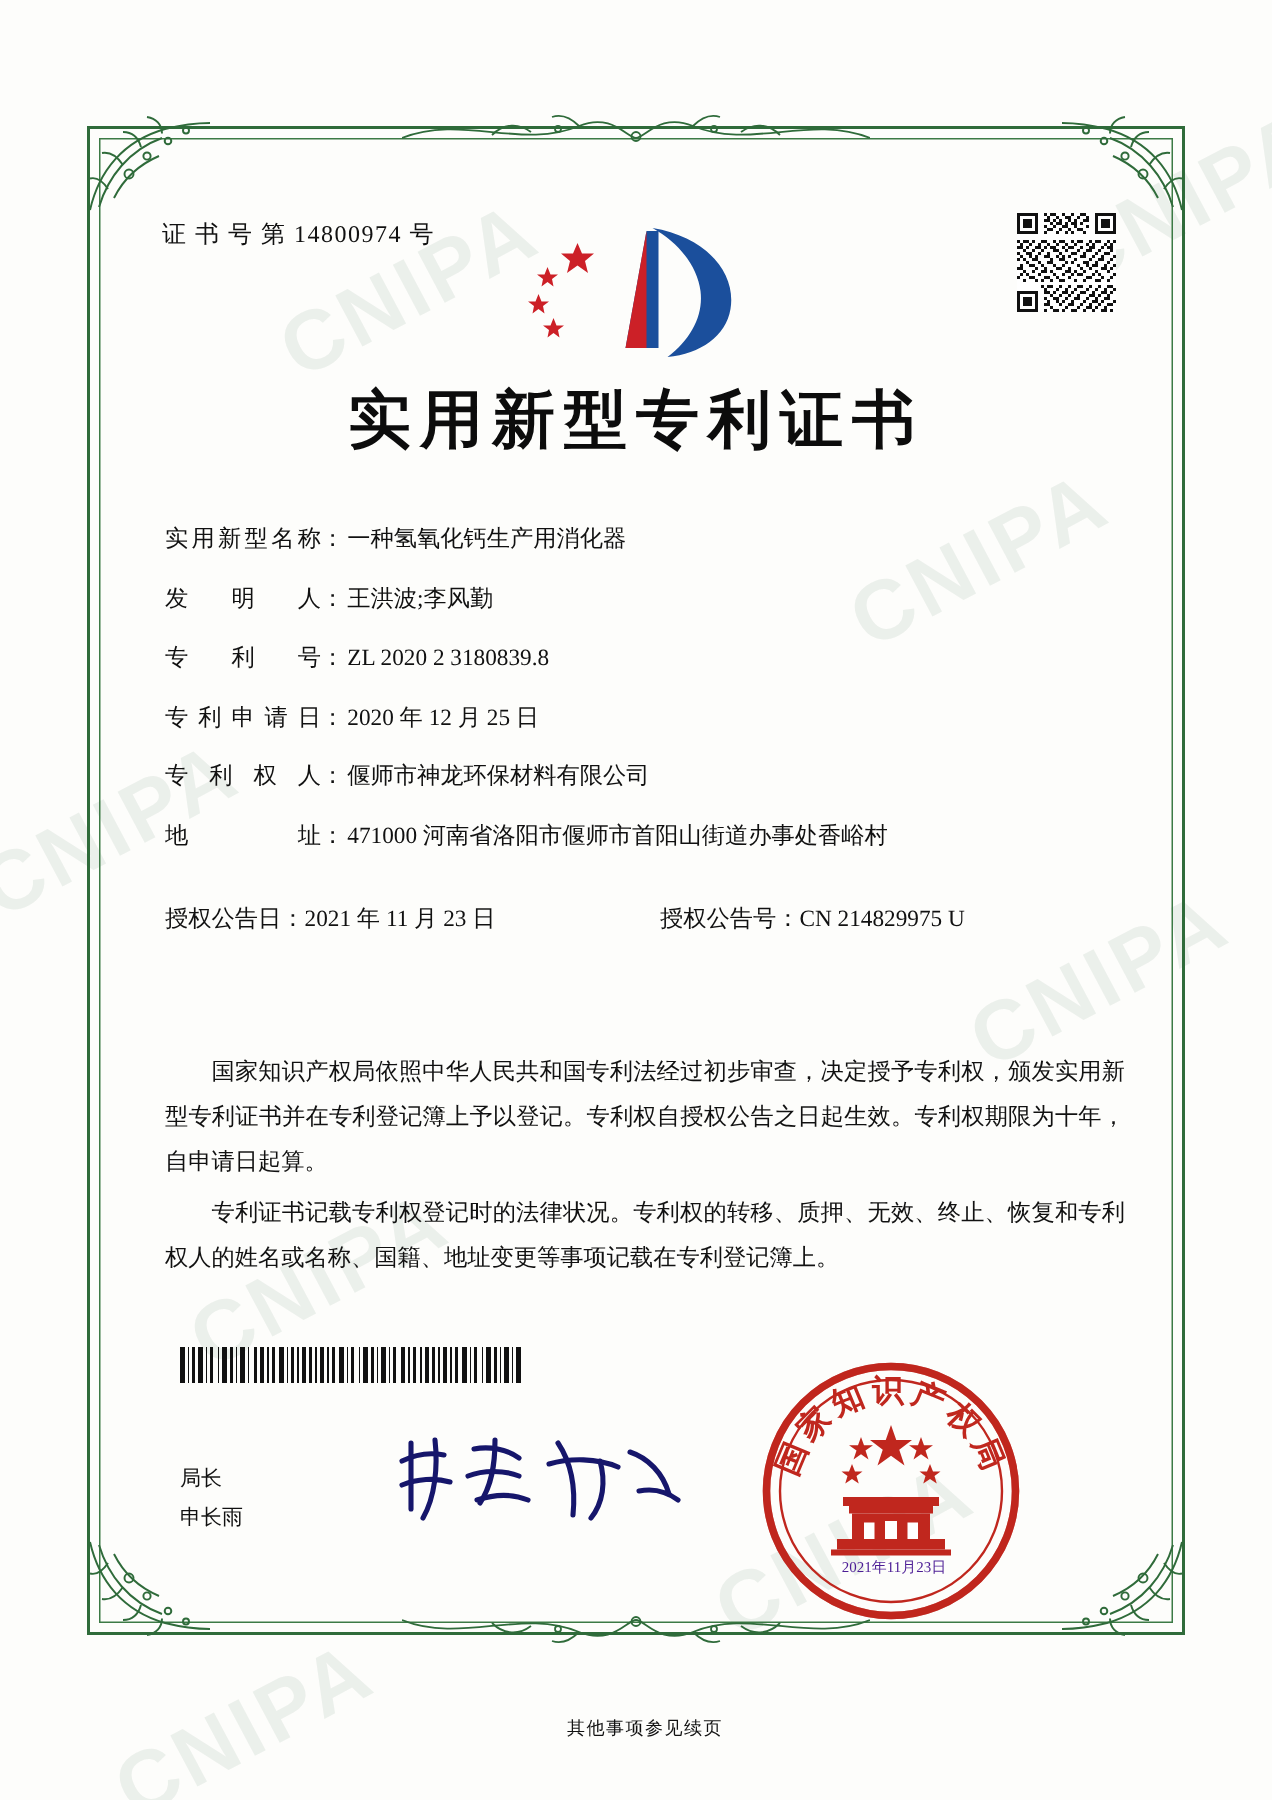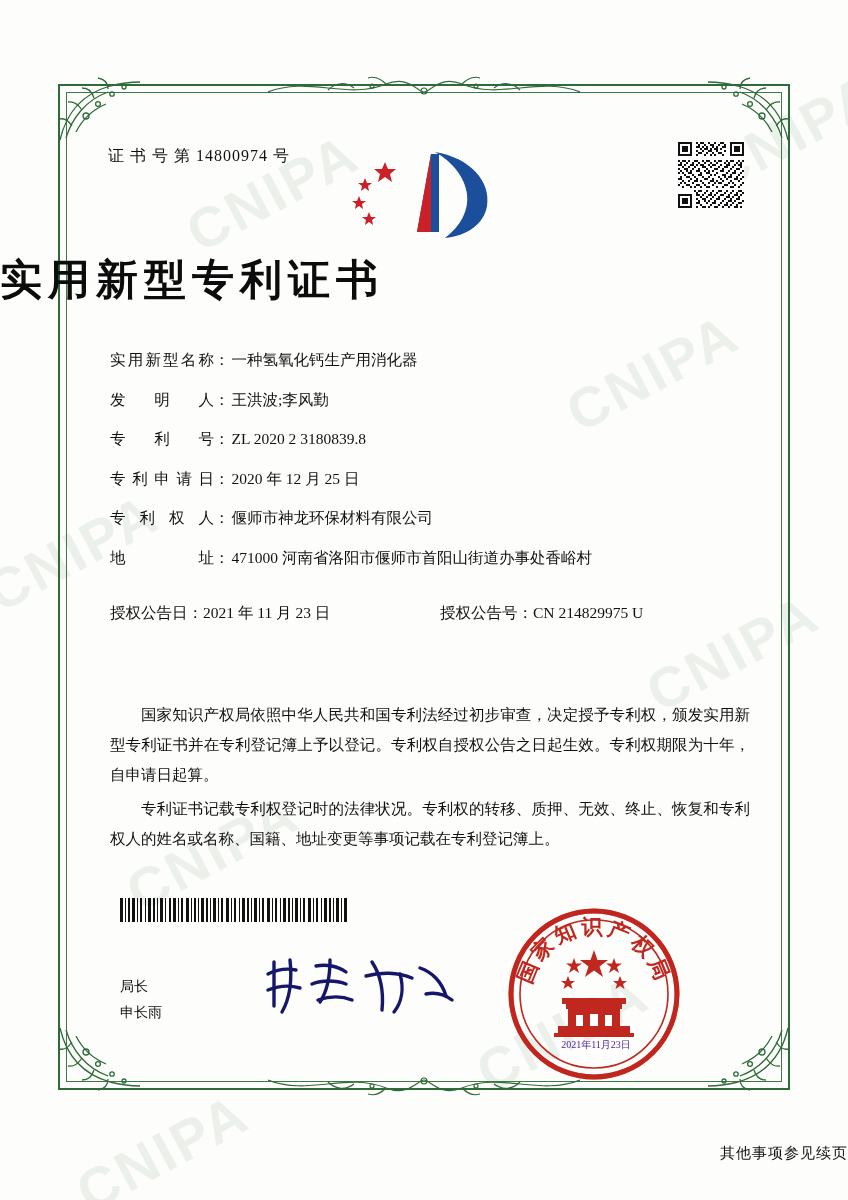--- a/index.html
+++ b/index.html
@@ -113,21 +113,21 @@
     transform: translateX(-50%);
     width: 170px;
     height: 92px;
   }
   .logo svg { display:block; width:100%; height:100%; }
 
   .title {
     position: absolute;
     left: 0; right: 0;
     top: 252px;
-    text-align: left;
+    text-align: center;
     font-size: 42px;
     font-weight: bold;
     letter-spacing: 6px;
     font-family: "DejaVu Serif", "Liberation Serif", serif;
     color: #0c0c0c;
   }
 
   
   .fields {
     position: absolute;
@@ -231,22 +231,22 @@
     position: absolute;
     left: 0; right: 0;
     top: 1094px;
     text-align: center;
     font-size: 15px;
   }
   .footnote {
     position: absolute;
     left: 0; right: 0;
     top: 1144px;
-    text-align: right;
-    font-size: 15px;
+    text-align: center;
+    font-size: 12px;
     letter-spacing: 1px;
     margin-left: 12px;
   }
 </style>
 </head>
 <body>
 
 <div class="page">
 
   <div class="watermark-layer">

